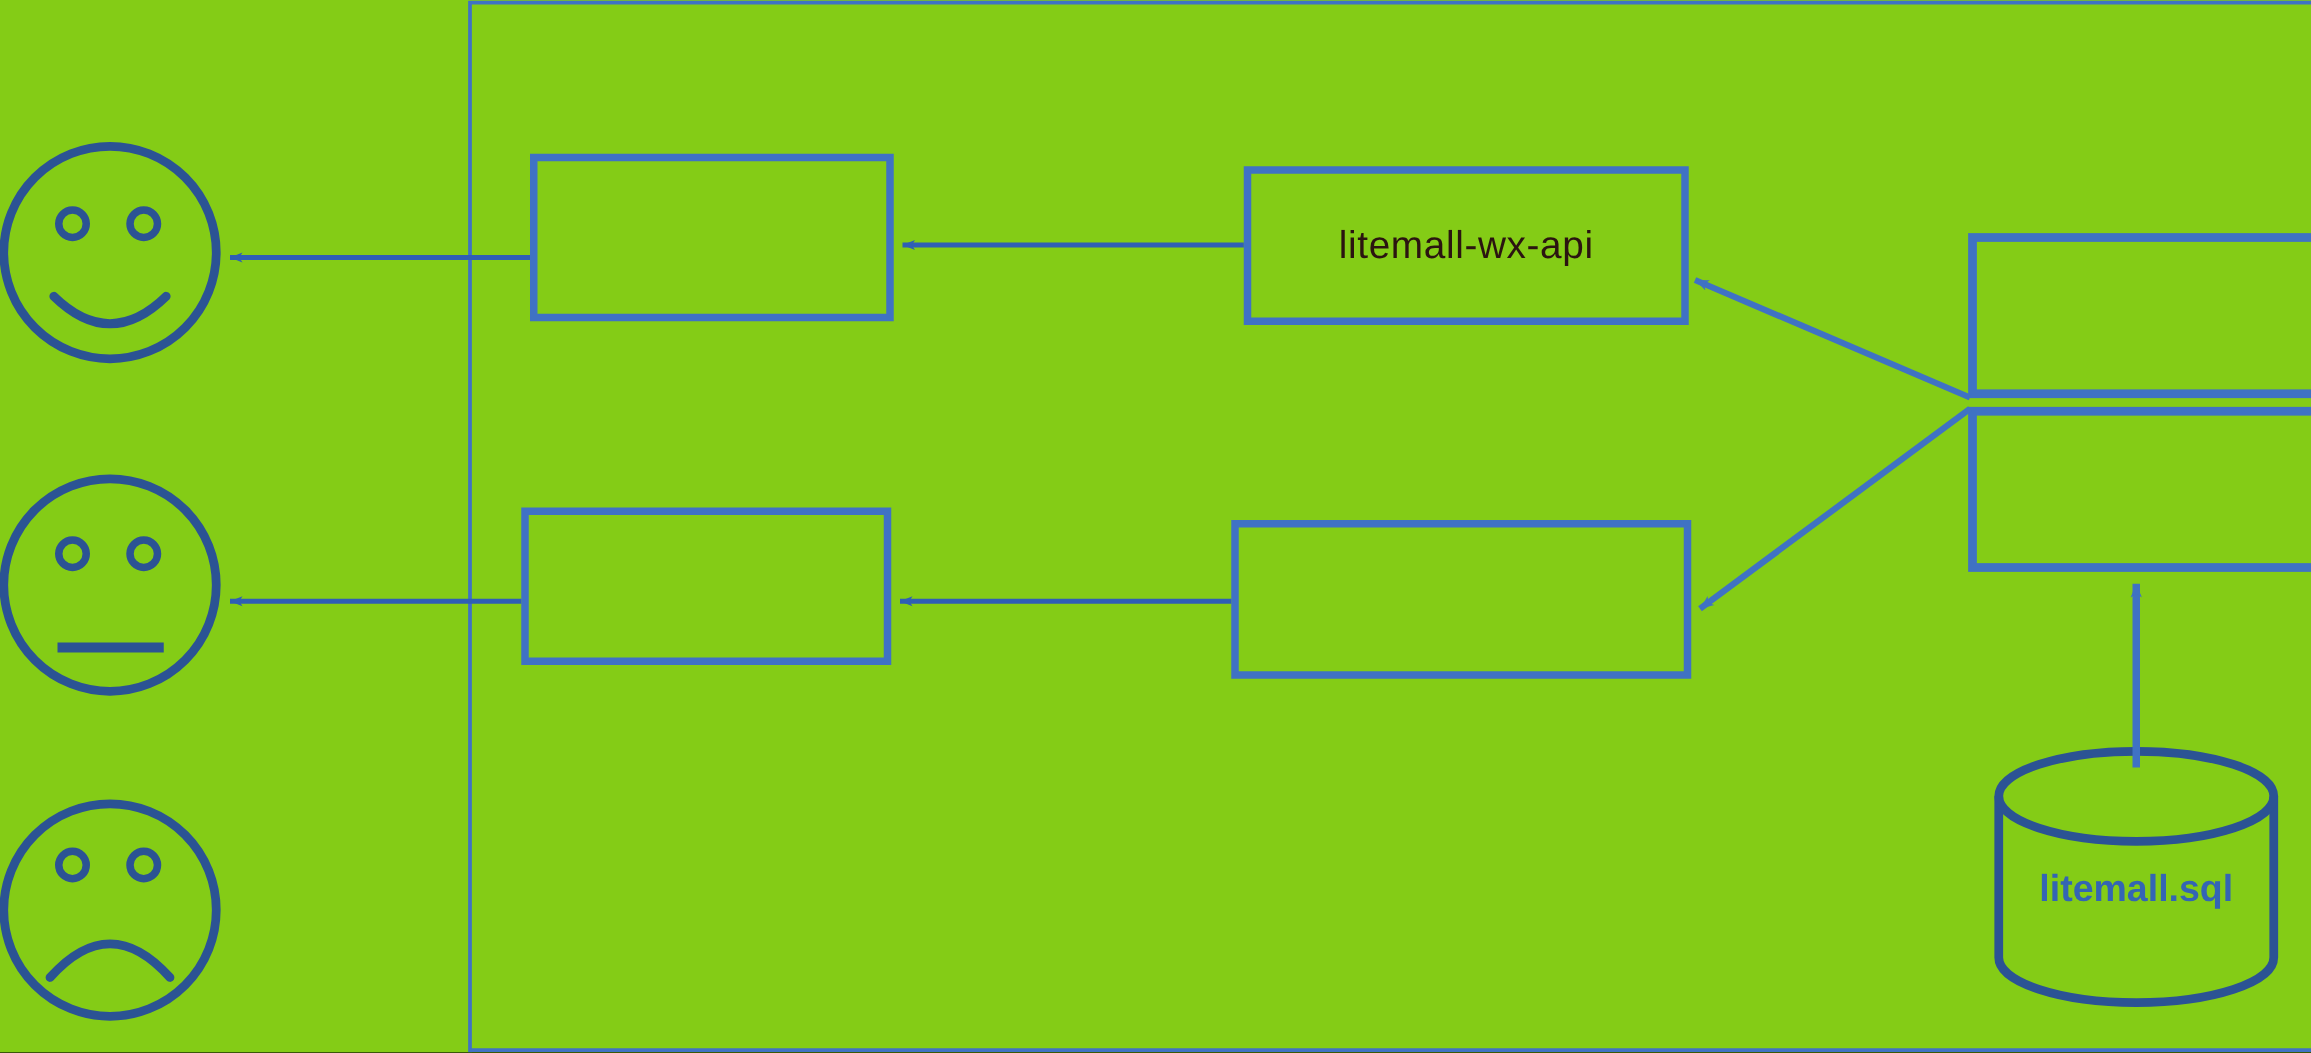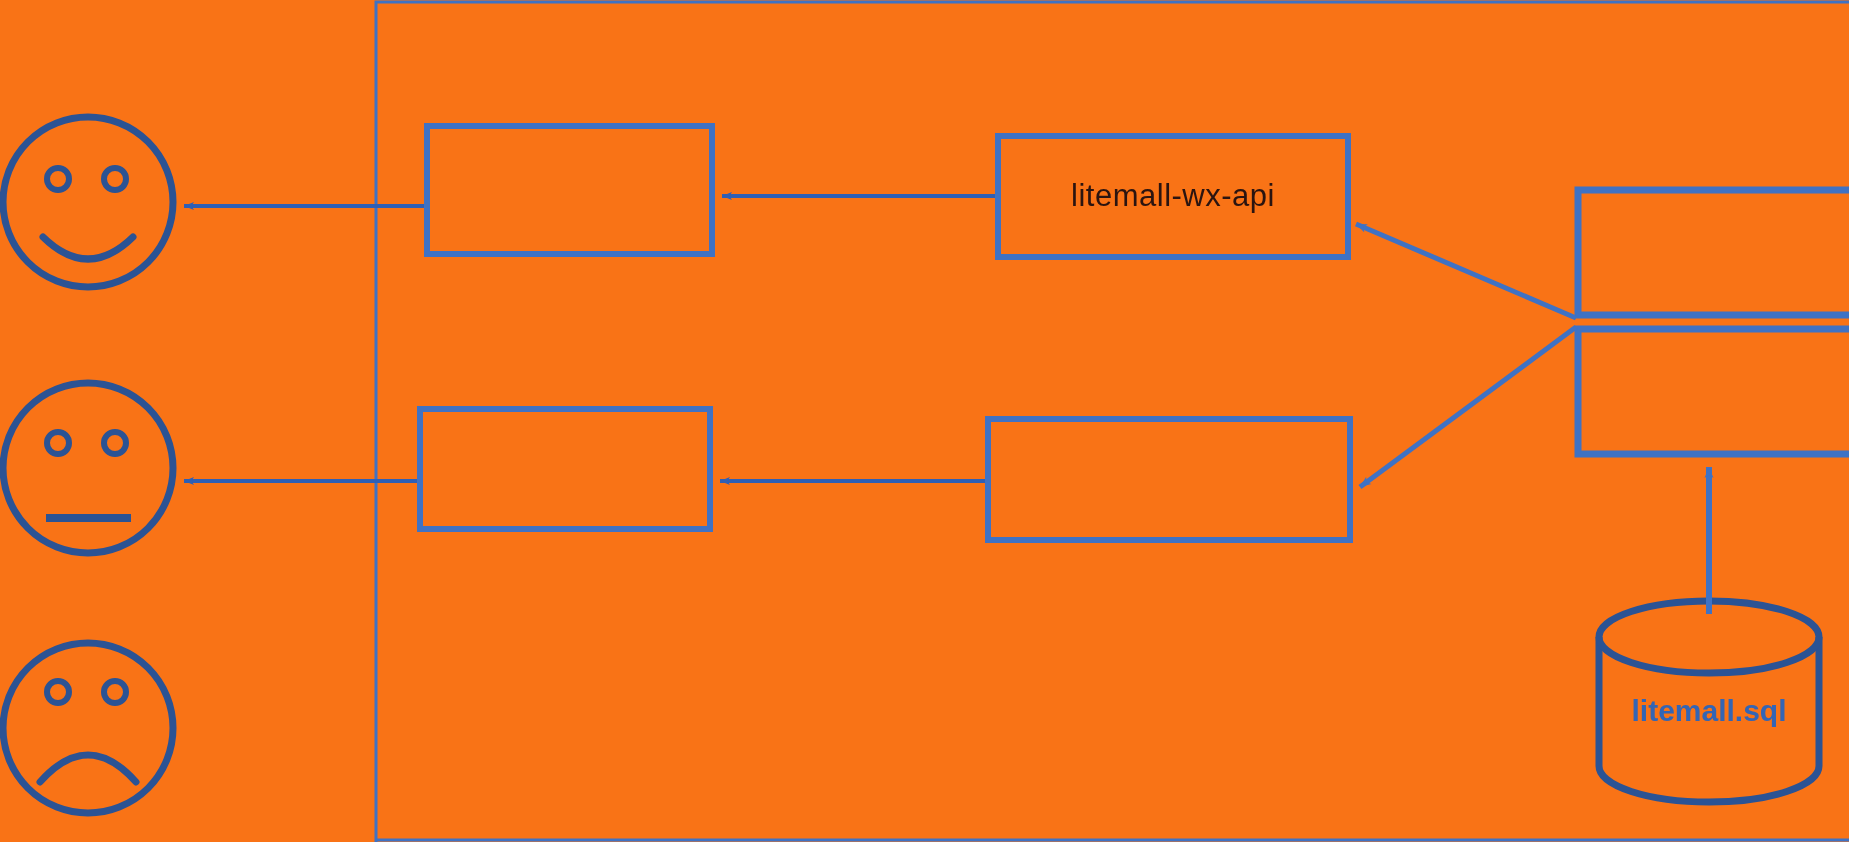--- a/index.html
+++ b/index.html
@@ -8,21 +8,21 @@
     padding: 0;
     background: #000000;
   }
   body {
     font-family: "Liberation Sans", sans-serif;
   }
   #canvas {
     position: relative;
     width: 1849px;
     height: 842px;
-    background: #f97316;
+    background: #84cc16;
     overflow: hidden;
   }
   #canvas svg {
     position: absolute;
     top: 0;
     left: 0;
     width: 1849px;
     height: 842px;
     display: block;
   }

